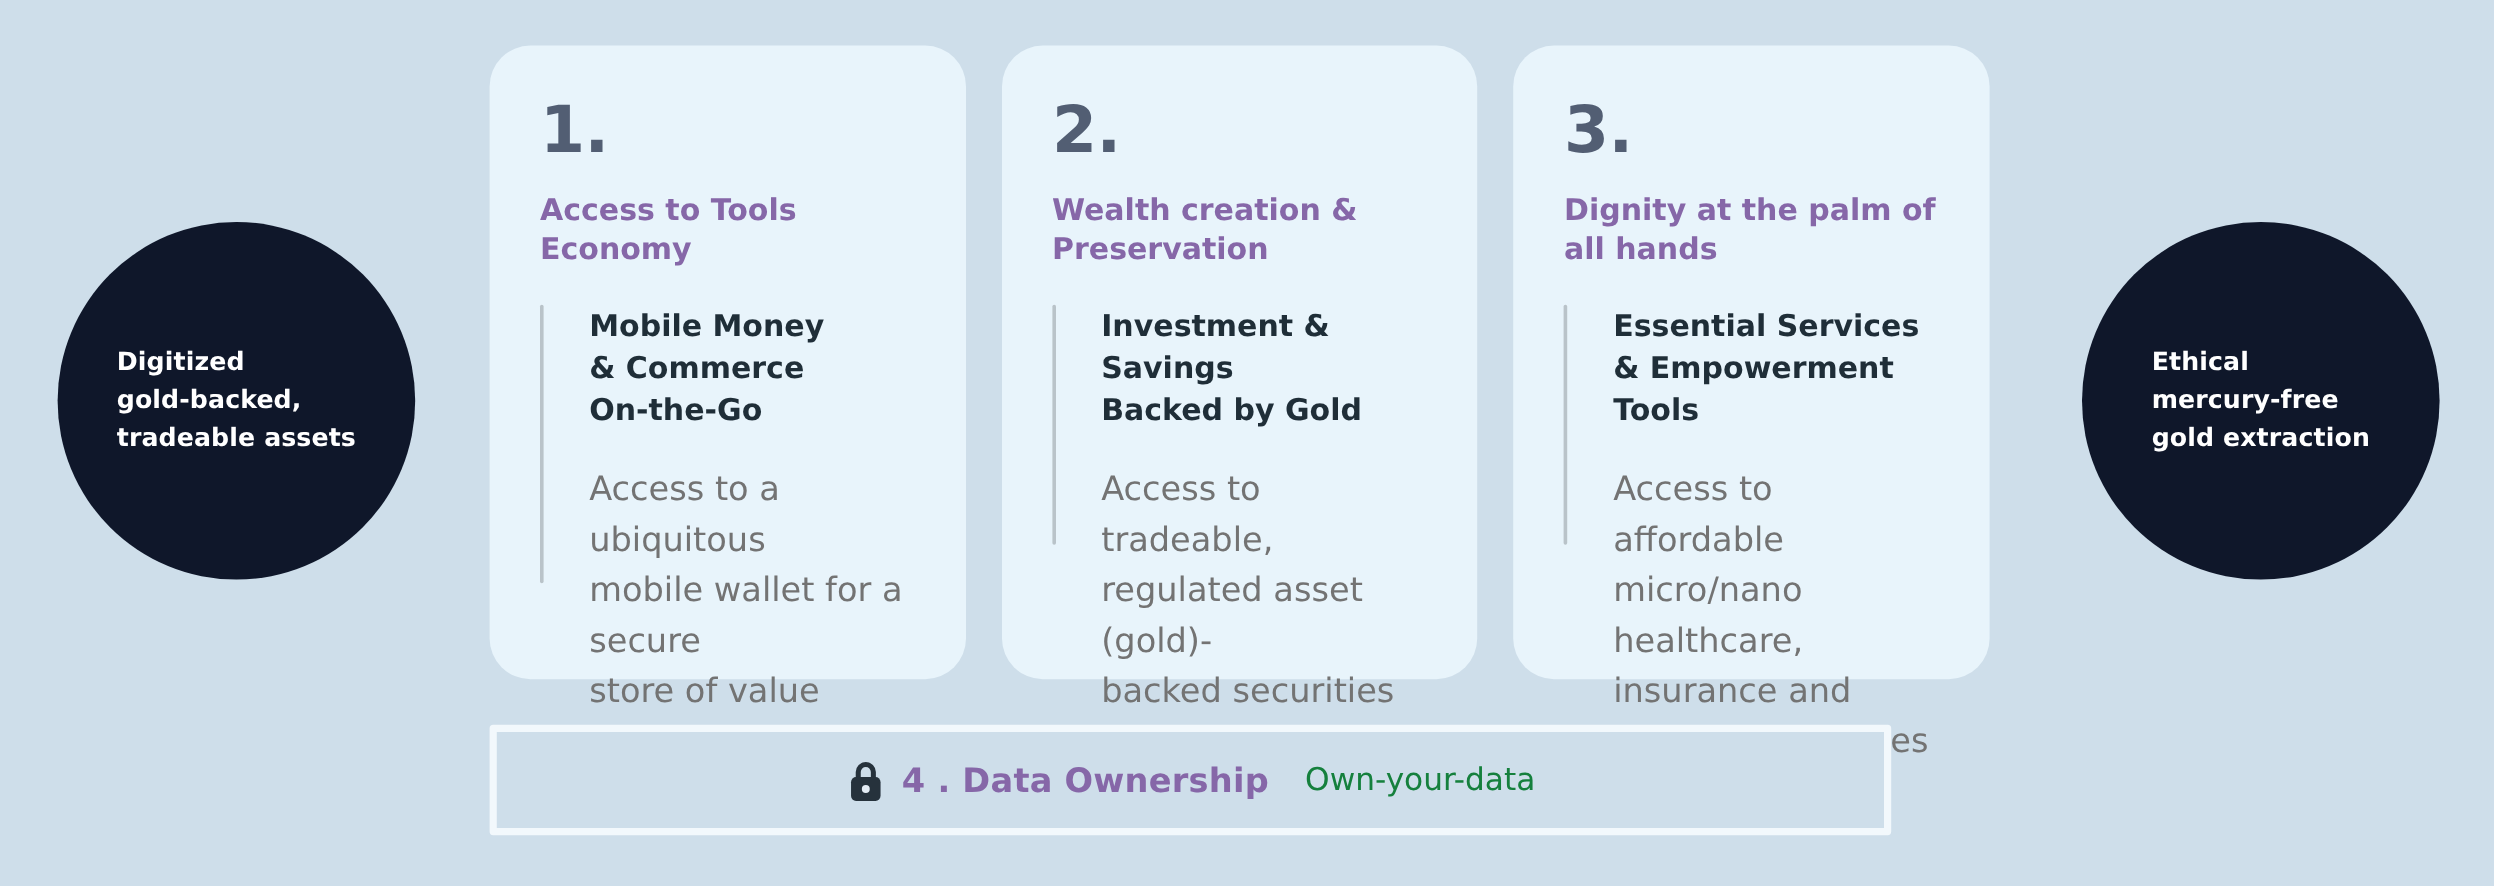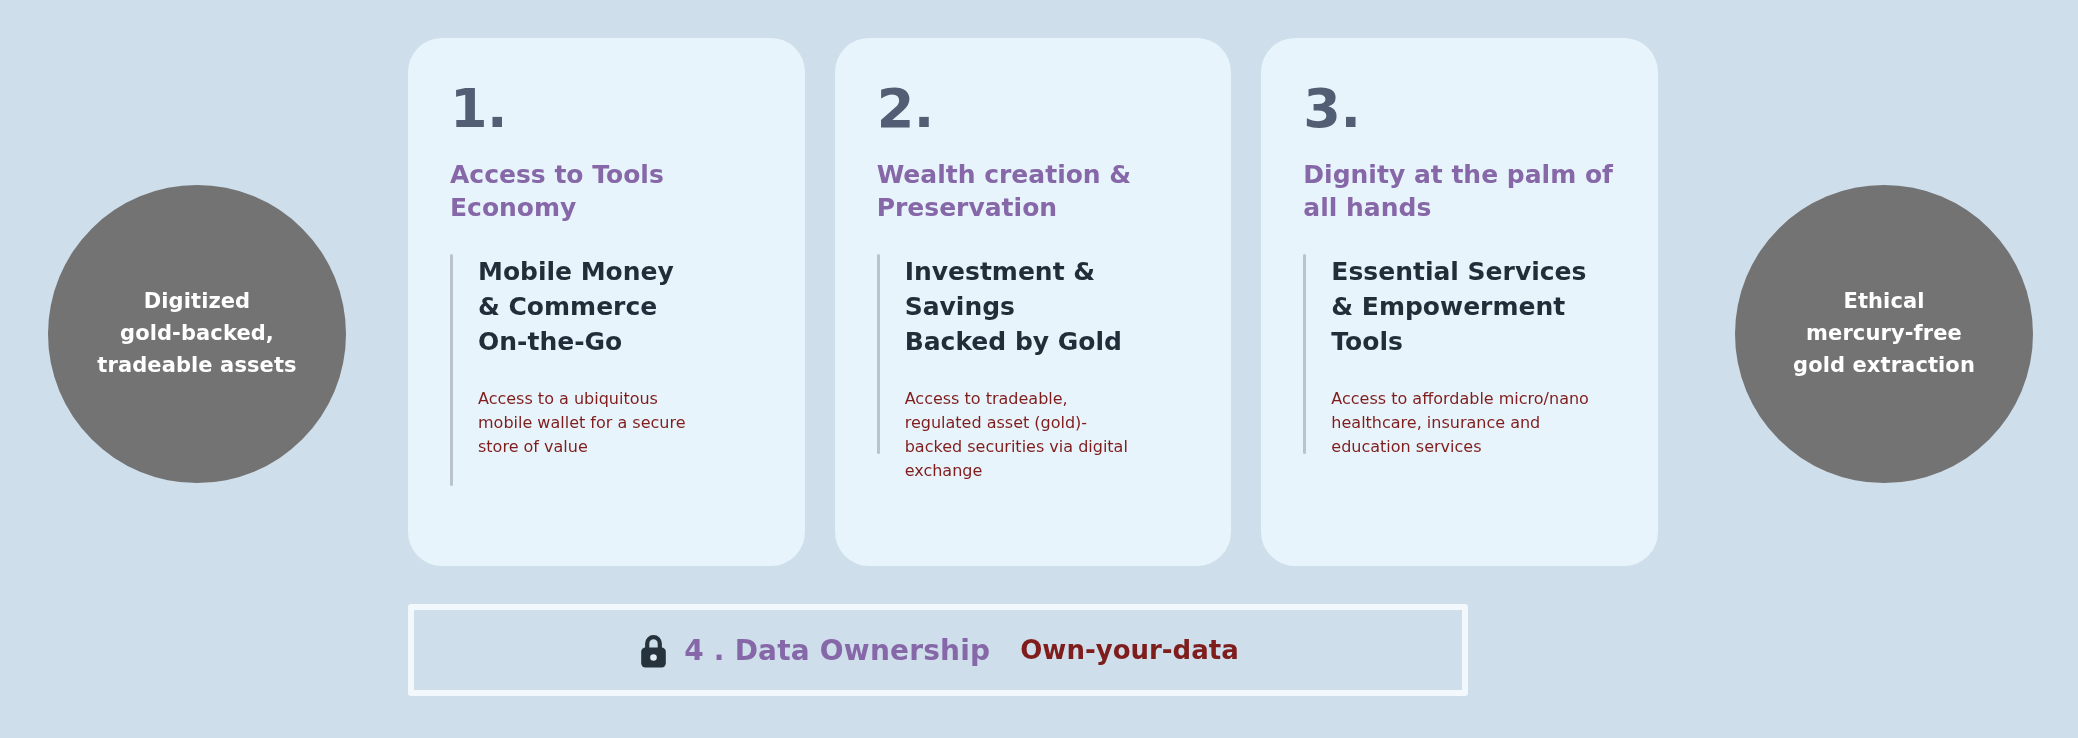--- a/index.html
+++ b/index.html
@@ -20,25 +20,25 @@
   .stage {
     position: relative;
     width: 2078px;
     height: 738px;
   }
 
   
   .circle {
     position: absolute;
     border-radius: 50%;
-    background: #737373;
+    background: #0f172a;
     display: flex;
     align-items: center;
     justify-content: center;
-    text-align: center;
+    text-align: left;
   }
   .circle-left  { left: 48px;  top: 185px; width: 298px; height: 298px; }
   .circle-right { left: 1735px; top: 185px; width: 298px; height: 298px; }
 
   .circle-text {
     color: #ffffff;
     font-size: 21px;
     font-weight: bold;
     line-height: 1.52;
     letter-spacing: 0.1px;
@@ -83,21 +83,21 @@
     font-size: 25px;
     font-weight: bold;
     color: #8667a8;
     line-height: 1.32;
     margin-bottom: 30px;
     white-space: pre-line;
   }
 
   .card-body {
     display: flex;
-    gap: 25px;
+    gap: 38px;
     flex: 1;
   }
 
   .divider {
     width: 3px;
     background: #b9c3c9;
     border-radius: 2px;
     flex: none;
   }
   .divider-1 { height: 232px; }
@@ -109,32 +109,32 @@
   .card-subtitle {
     font-size: 25px;
     font-weight: bold;
     color: #1f2e38;
     line-height: 1.40;
     white-space: pre-line;
     margin-bottom: 28px;
   }
 
   .card-desc {
-    font-size: 16px;
-    color: #7f1d1d;
+    font-size: 28px;
+    color: #737373;
     line-height: 1.50;
     white-space: pre-line;
   }
 
   
   .bottom-bar {
     position: absolute;
     left: 408px;
     top: 604px;
-    width: 1060px;
+    width: 1168px;
     height: 92px;
     background: #cedeea;
     border: 6px solid #f2f8fc;
     border-radius: 3px;
     display: flex;
     align-items: center;
     justify-content: center;
   }
 
   .bottom-inner {
@@ -153,22 +153,22 @@
   .bottom-label {
     font-size: 28px;
     font-weight: bold;
     color: #8667a8;
     letter-spacing: 0.2px;
     margin-right: 16px;
   }
 
   .bottom-strong {
     font-size: 26px;
-    font-weight: bold;
-    color: #7f1d1d;
+    font-weight: normal;
+    color: #15803d;
   }
 
   .bottom-rest {
     font-size: 26px;
     color: #2b3a45;
     margin-left: 8px;
   }
 </style>
 </head>
 <body>

